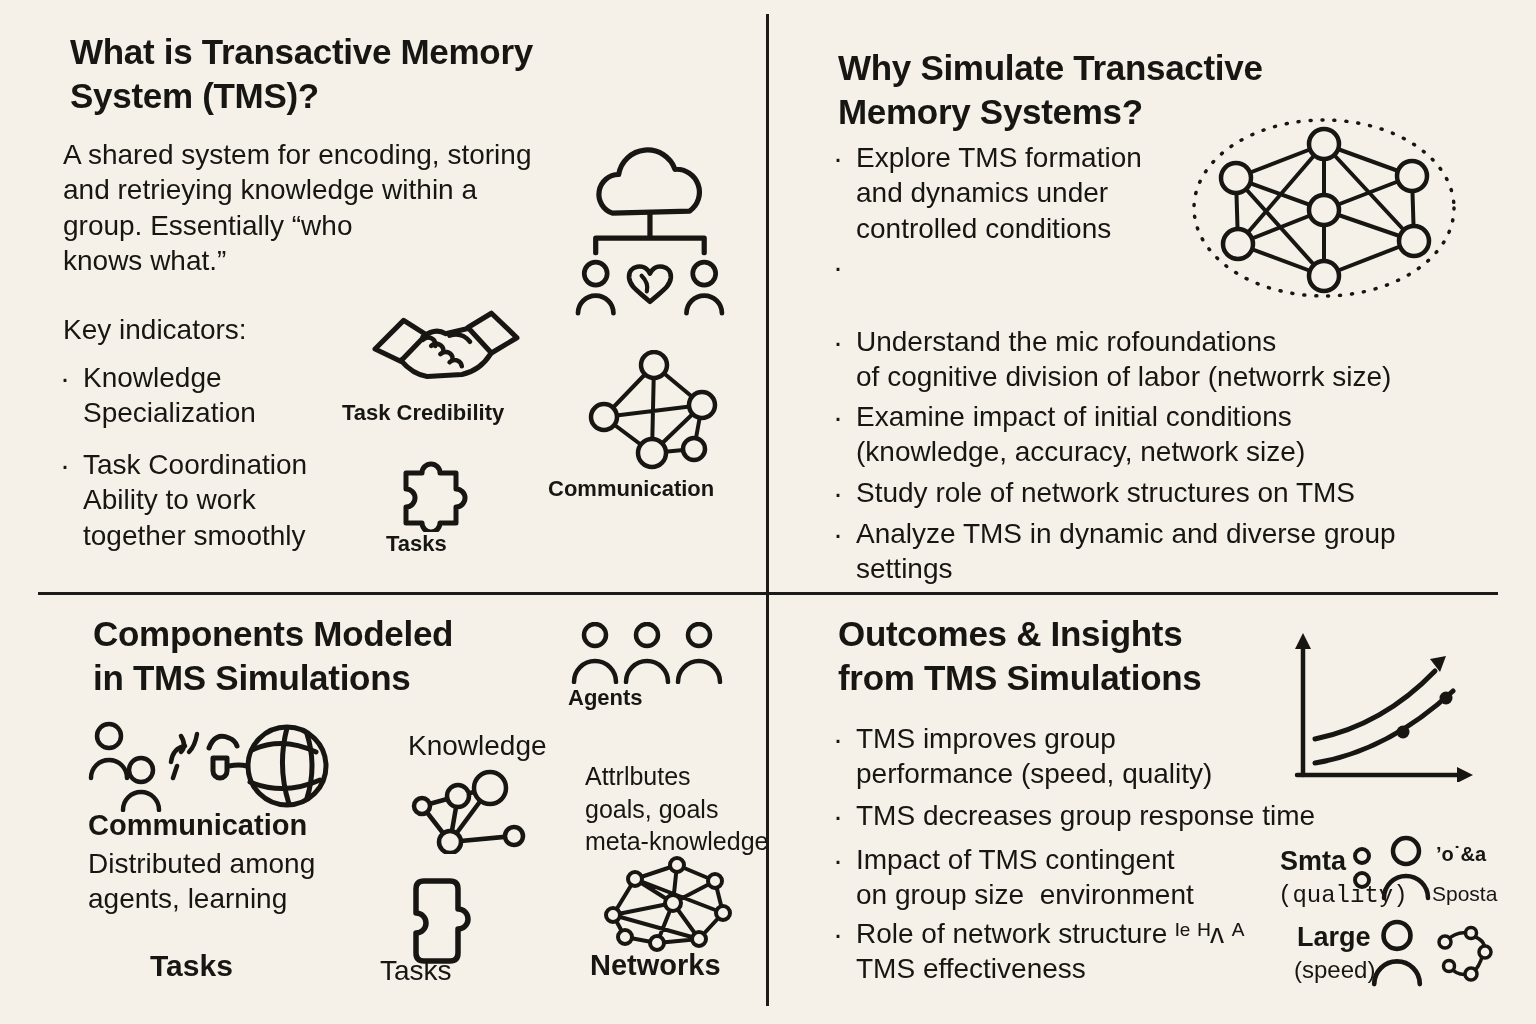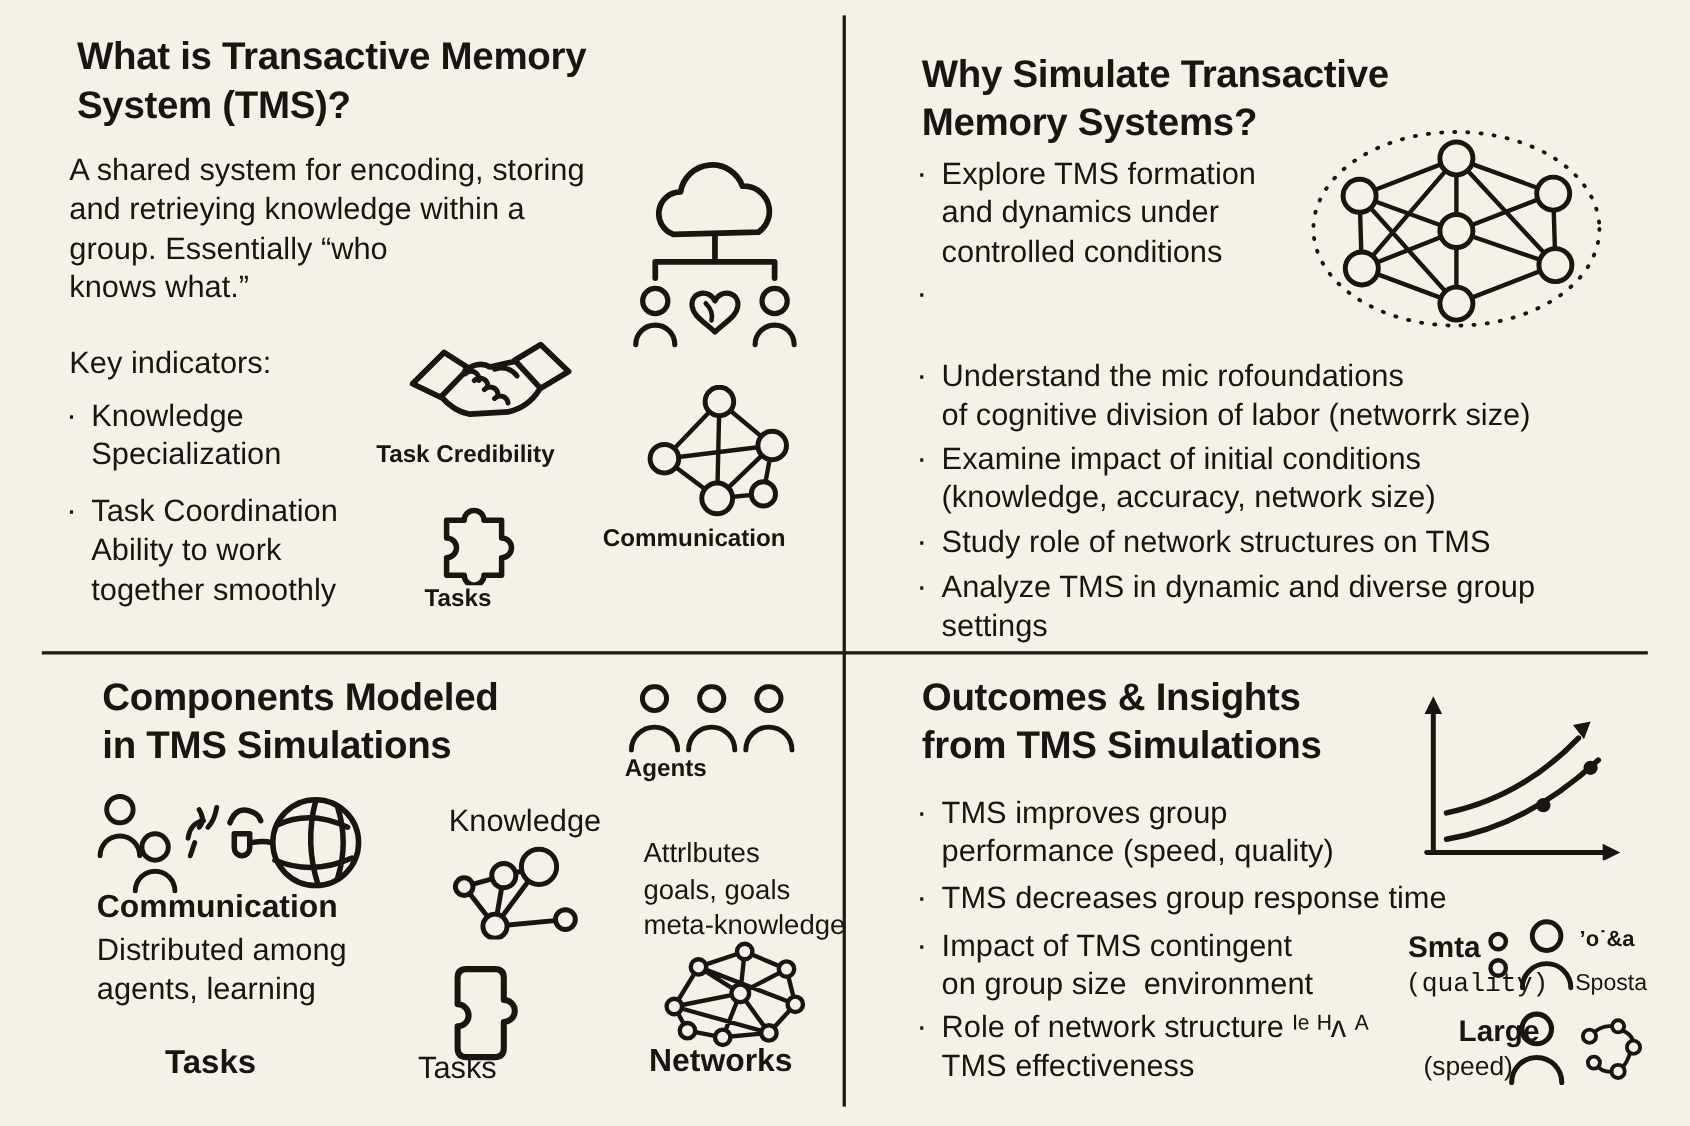--- a/index.html
+++ b/index.html
@@ -261,21 +261,21 @@
       <circle cx="10" cy="34" r="7" stroke-width="4"></circle>
   </svg>
   <div class="abs" style="left:1278px; top:882px; font-size:24px;font-family:Liberation Mono, monospace;">(quality)</div>
   <svg class="abs" style="left:1378px; top:833px;" width="56" height="68" viewBox="0 0 56 66" fill="none" stroke="#181613" stroke-linecap="round">
     <circle cx="28" cy="17" r="13" stroke-width="4.5"></circle>
     <path d="M6,64 a22,22 0 0 1 44,0" stroke-width="4.5"></path>
   </svg>
   <div class="abs" style="left:1436px; top:843px; font-size:20px; font-weight:700;">’o˙&amp;a</div>
   <div class="abs" style="left:1432px; top:882px; font-size:21px;">Sposta</div>
 
-  <div class="abs" style="left:1297px; top:922px; font-size:27px; font-weight:600;margin-left:29px;">Large</div>
+  <div class="abs" style="left:1297px; top:922px; font-size:27px; font-weight:600;">Large</div>
   <div class="abs" style="left:1294px; top:956px; font-size:24px;">(speed)</div>
   <svg class="abs" style="left:1368px; top:916px;" width="58" height="72" viewBox="0 0 56 66" fill="none" stroke="#181613" stroke-linecap="round">
     <circle cx="28" cy="17" r="13" stroke-width="4.5"></circle>
     <path d="M6,64 a22,22 0 0 1 44,0" stroke-width="4.5"></path>
   </svg>
   <svg class="abs" style="left:1433px; top:922px;" width="62" height="66" viewBox="0 0 62 66" fill="none" stroke="#181613" stroke-linecap="round" stroke-linejoin="round">
     <path d="M14,18 Q26,8 36,12 M40,14 Q52,18 52,28 M50,32 Q46,46 40,50 M36,52 Q24,54 18,46" stroke-width="3.5"></path>
     <g stroke-width="3.5" fill="#f5f1e9">
       <circle cx="12" cy="20" r="6"></circle>
         <circle cx="38" cy="11" r="5.5"></circle>

